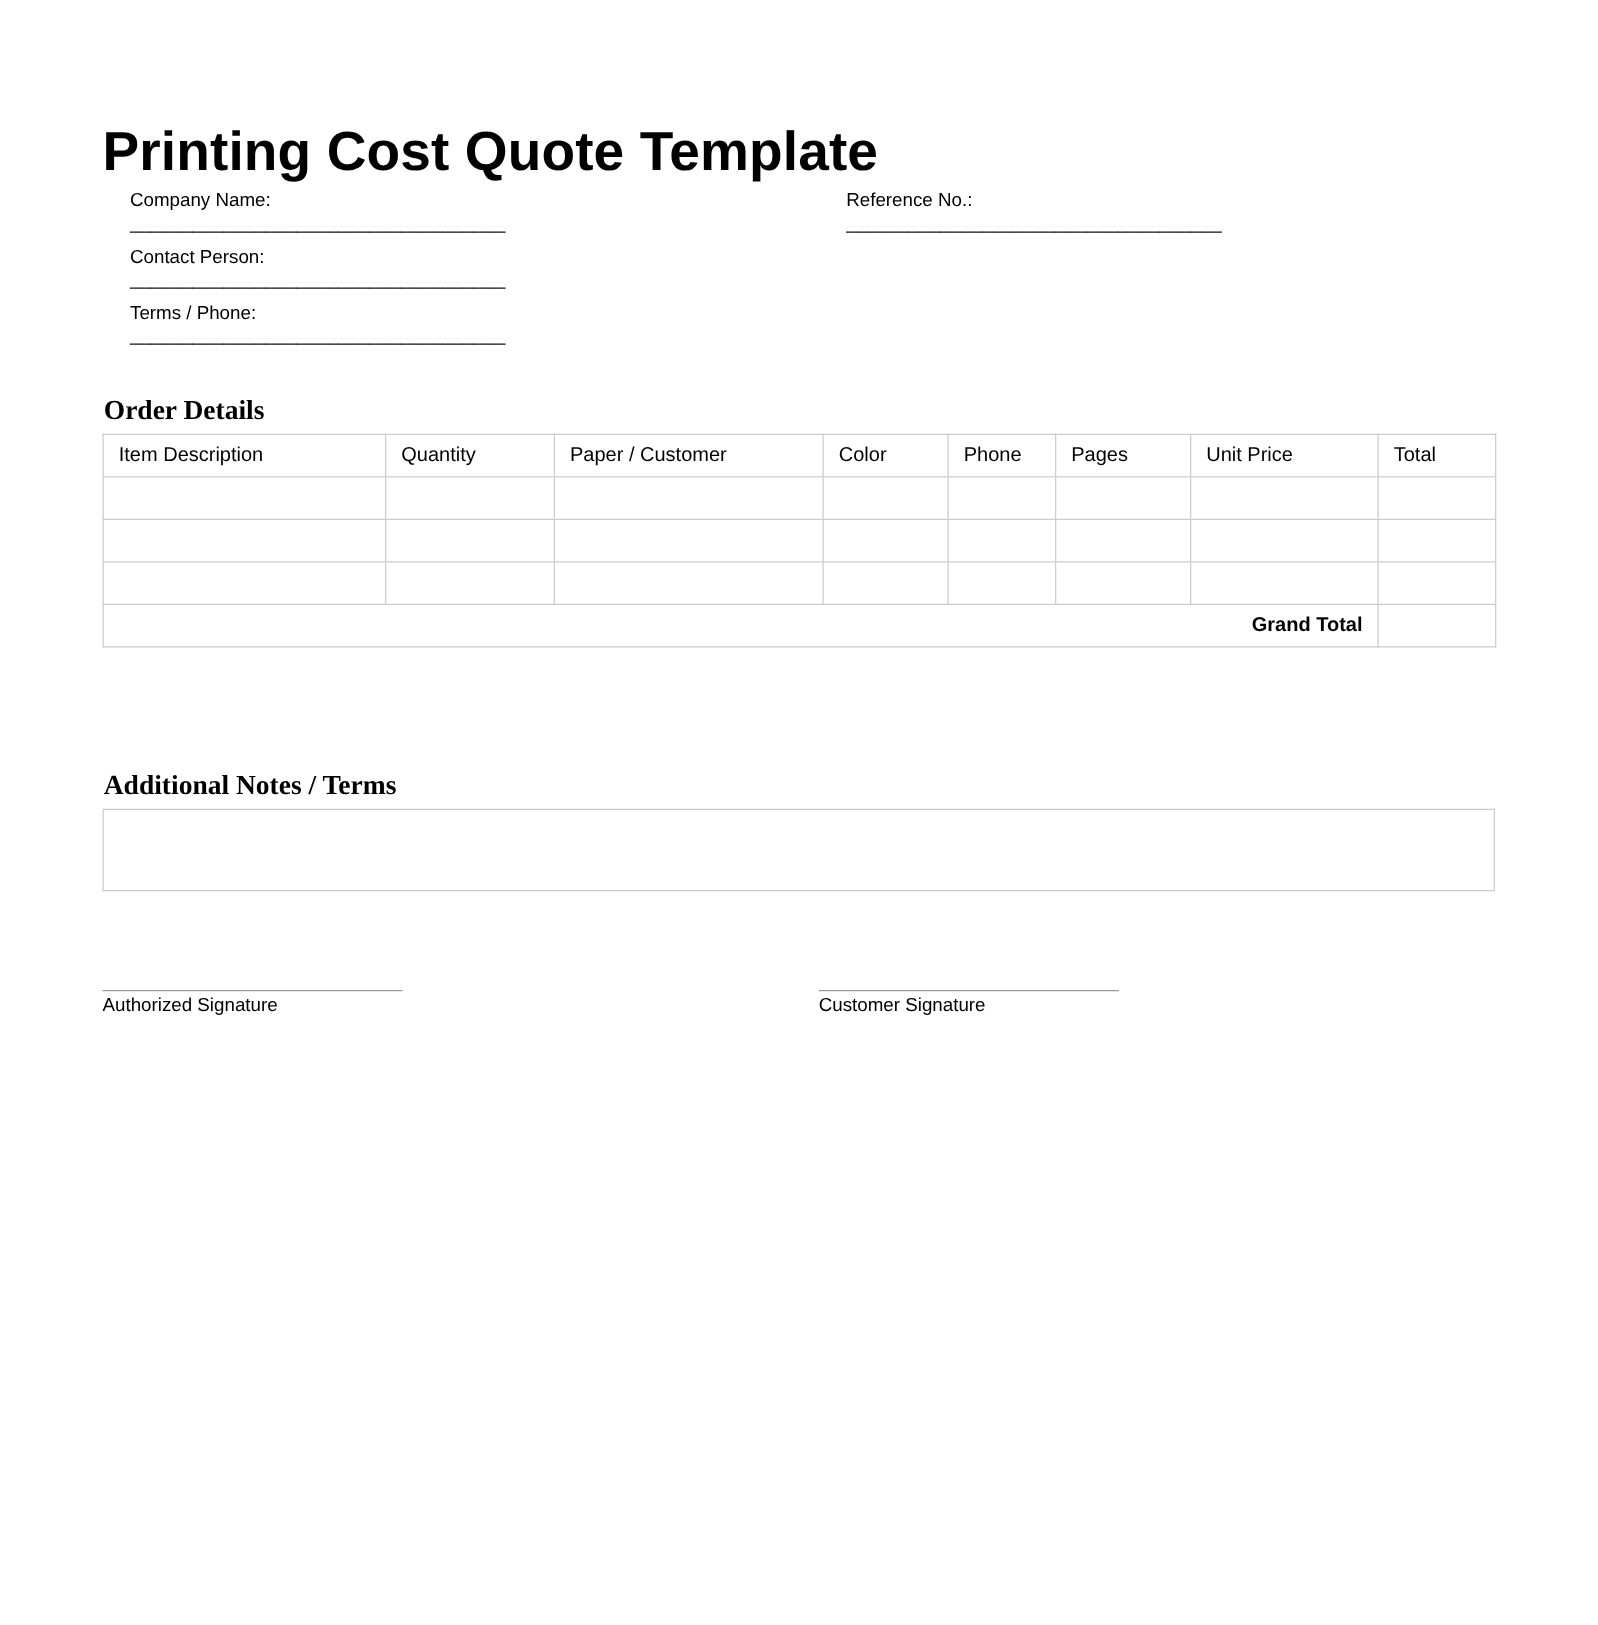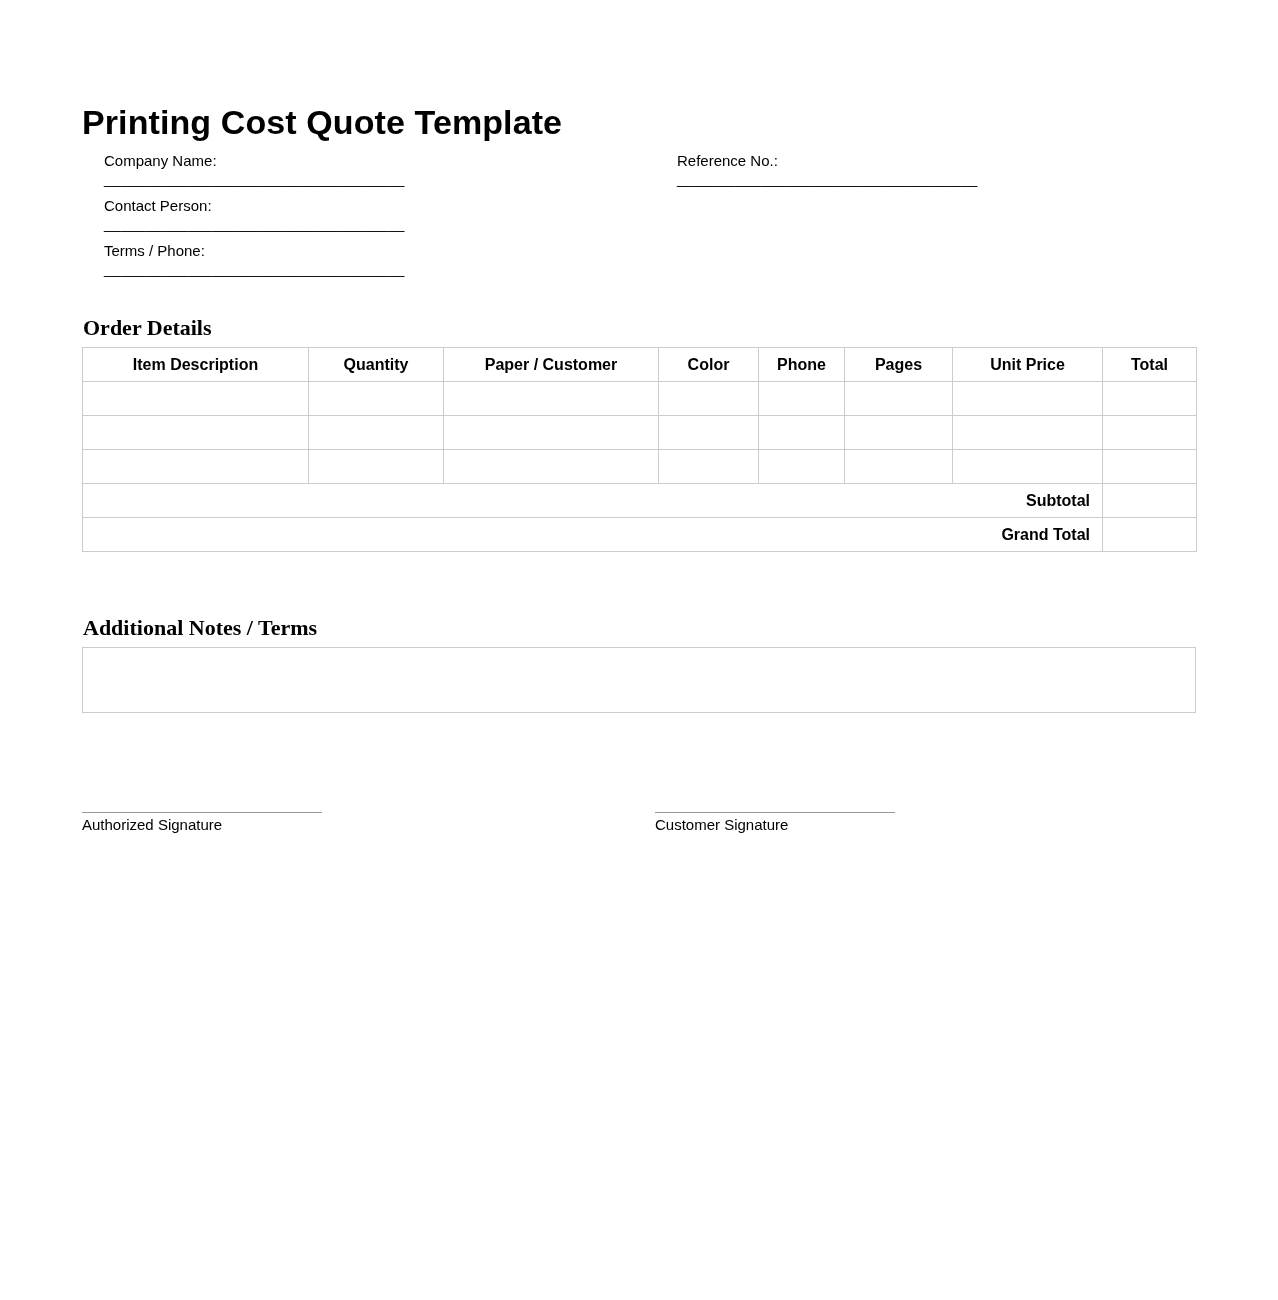--- a/index.html
+++ b/index.html
@@ -4,21 +4,21 @@
 <style>
   html, body { margin: 0; padding: 0; background: #ffffff; }
   body {
     width: 1278px; height: 1300px;
     font-family: "Liberation Sans", sans-serif;
     color: #000;
     position: relative;
   }
   .page { position: absolute; left: 82px; top: 100px; width: 1114px; }
   h1 {
-    margin: 0; font-size: 34px; font-weight: bold; line-height: 44px;
+    margin: 0; font-size: 44px; font-weight: bold; line-height: 44px;
     letter-spacing: 0.1px;
   }
   .info { position: relative; height: 190px; margin-top: 8px; }
   .col { position: absolute; top: 0; }
   .col.left { left: 0; }
   .col.right { left: 573px; }
   .field { height: 45px; font-size: 15px; line-height: 18px; margin-left: 22px; }
   .field .label { display: block; }
   .field .line { display: block; white-space: nowrap; }
   h2 {
@@ -26,28 +26,28 @@
   }
   .order-title { position: absolute; top: 215px; left: 0; }
   table {
     position: absolute; top: 247px; left: 0;
     border-collapse: collapse; width: 1114px; table-layout: fixed;
   }
   td, th {
     border: 1px solid #cccccc; height: 34px; padding: 0 12px;
     font-size: 16px; text-align: left; box-sizing: border-box;
   }
-  th { font-weight: bold; text-align: center; }
+  th { font-weight: normal; }
   td.sum-label { text-align: right; font-weight: bold; }
   .notes-title { position: absolute; top: 515px; left: 0; }
   .notes-box {
     position: absolute; top: 547px; left: 0; width: 1114px; height: 66px;
     border: 1px solid #cccccc; box-sizing: border-box;
   }
-  .sig { position: absolute; top: 692px; width: 240px; margin-top: 20px; }
+  .sig { position: absolute; top: 692px; width: 240px; }
   .sig.left { left: 0; }
   .sig.right { left: 573px; }
   .sig .sig-line { border-top: 1px solid #999999; height: 0; }
   .sig .sig-label { font-size: 15px; line-height: 20px; margin-top: 2px; white-space: nowrap; }
 </style>
 </head>
 <body>
 
 <div class="page">
   <h1>Printing Cost Quote Template</h1>
@@ -125,24 +125,20 @@
         <td></td>
         <td></td>
         <td></td>
         <td></td>
         <td></td>
         <td></td>
         <td></td>
         <td></td>
       </tr>
       <tr>
-        <td colspan="7" class="sum-label">Subtotal</td>
-        <td></td>
-      </tr>
-      <tr>
         <td colspan="7" class="sum-label">Grand Total</td>
         <td></td>
       </tr>
     </tbody>
   </table>
 
   <h2 class="notes-title">Additional Notes / Terms</h2>
   <div class="notes-box"></div>
 
   <div class="sig left">

